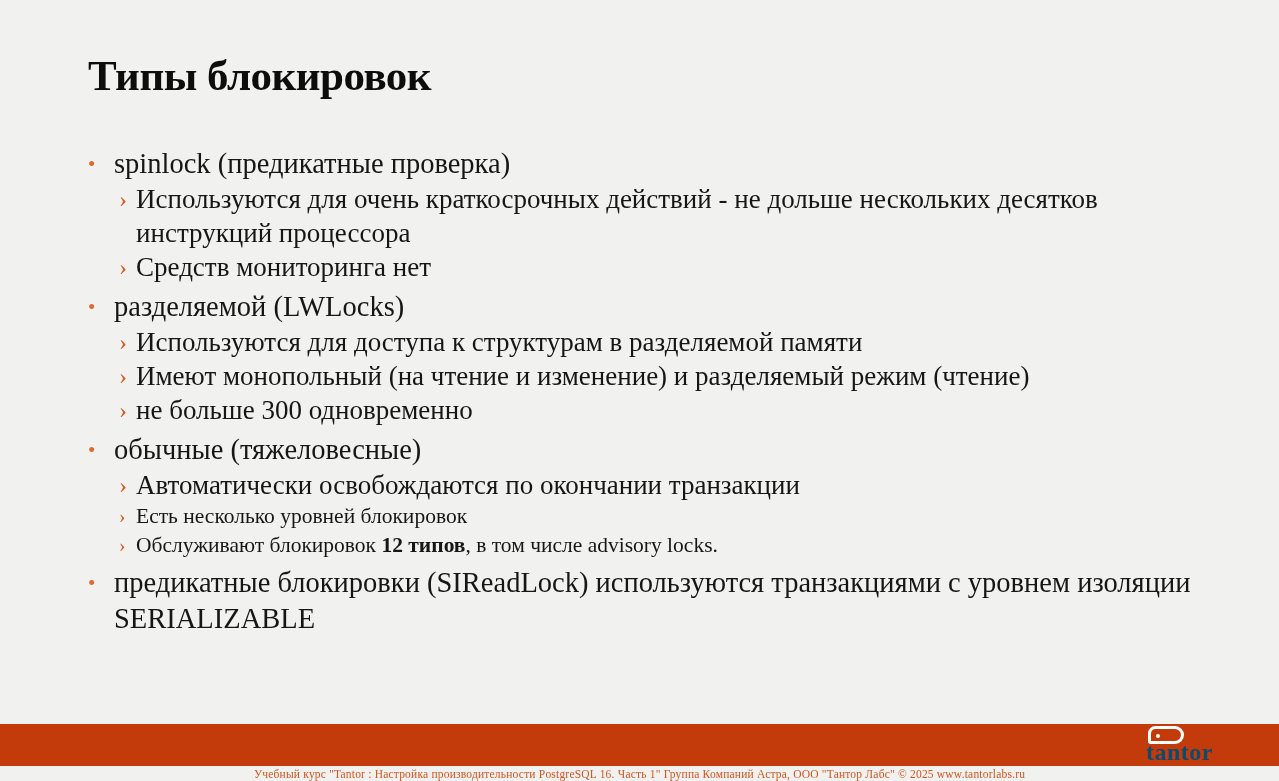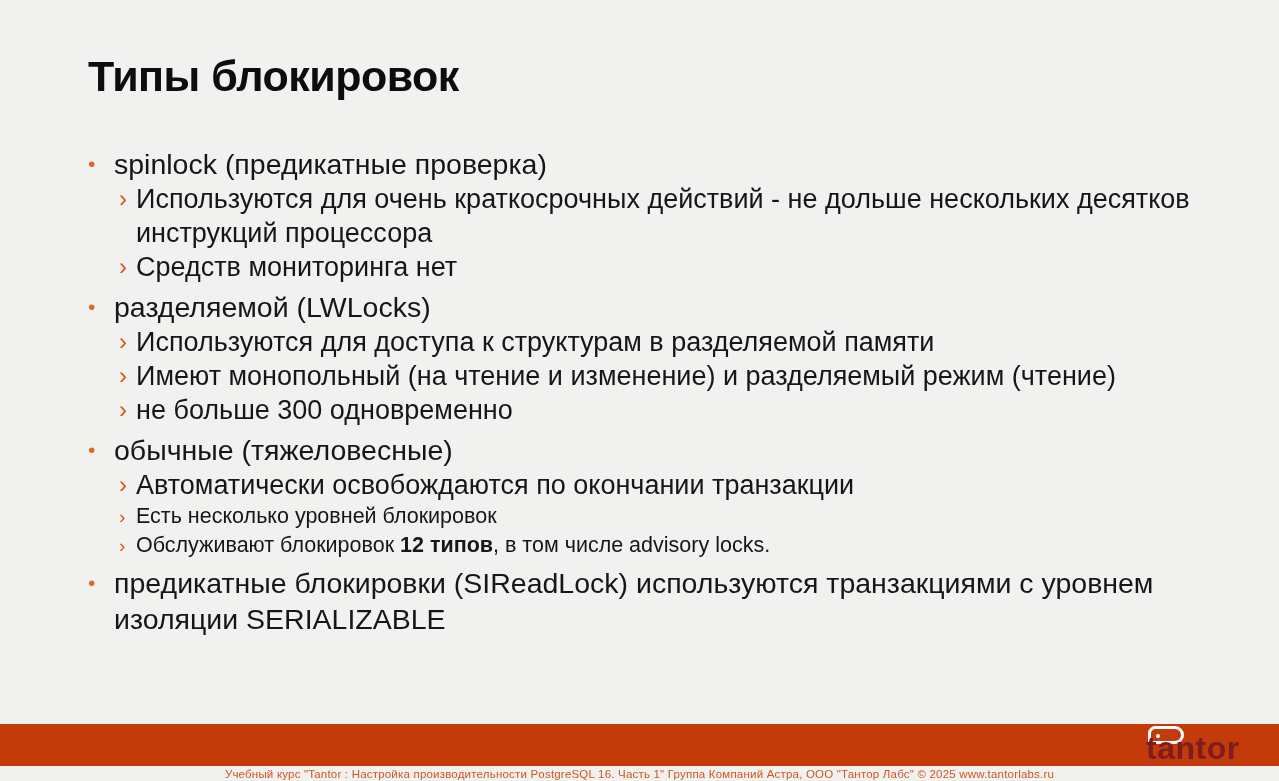--- a/index.html
+++ b/index.html
@@ -2,21 +2,21 @@
 <html lang="ru"><head>
 <meta charset="utf-8">
 <style>
   html, body { margin: 0; padding: 0; background: #e8e8e8; }
   .slide {
     position: relative;
     width: 1279px;
     height: 781px;
     background: #f1f1f0;
     overflow: hidden;
-    font-family: Liberation Sans, sans-serif;
+    font-family: Liberation Serif, serif;
     color: #161616;
   }
   .title {
     position: absolute;
     left: 88px;
     top: 52px;
     margin: 0;
     font-size: 43px;
     line-height: 48px;
     font-weight: 800;
@@ -77,22 +77,22 @@
     position: absolute;
     left: 1146px;
     top: 724px;
     width: 95px;
     height: 42px;
   }
   .logo-text {
     position: absolute;
     left: 0;
     bottom: 2px;
-    color: #7f1d1d;
-    font-size: 32px;
+    color: #0c4a6e;
+    font-size: 24px;
     font-weight: 700;
     letter-spacing: 0.5px;
     line-height: 1;
   }
   .bubble {
     position: absolute;
     left: 2px;
     top: 2px;
     width: 36px;
     height: 18px;

